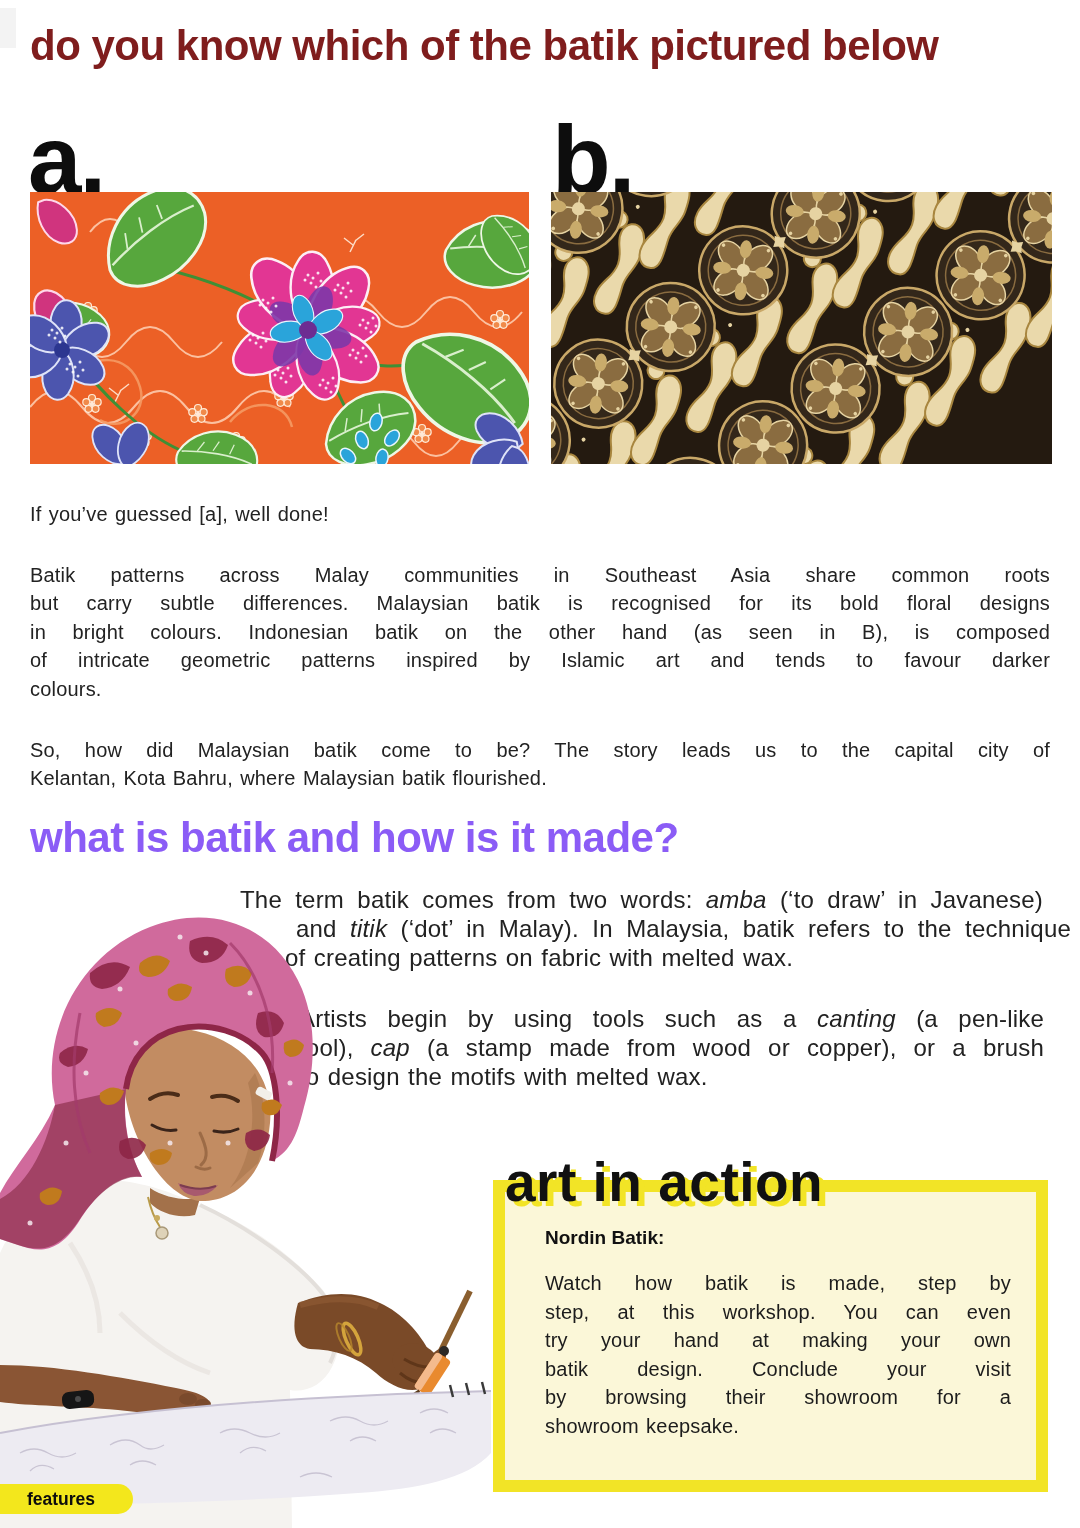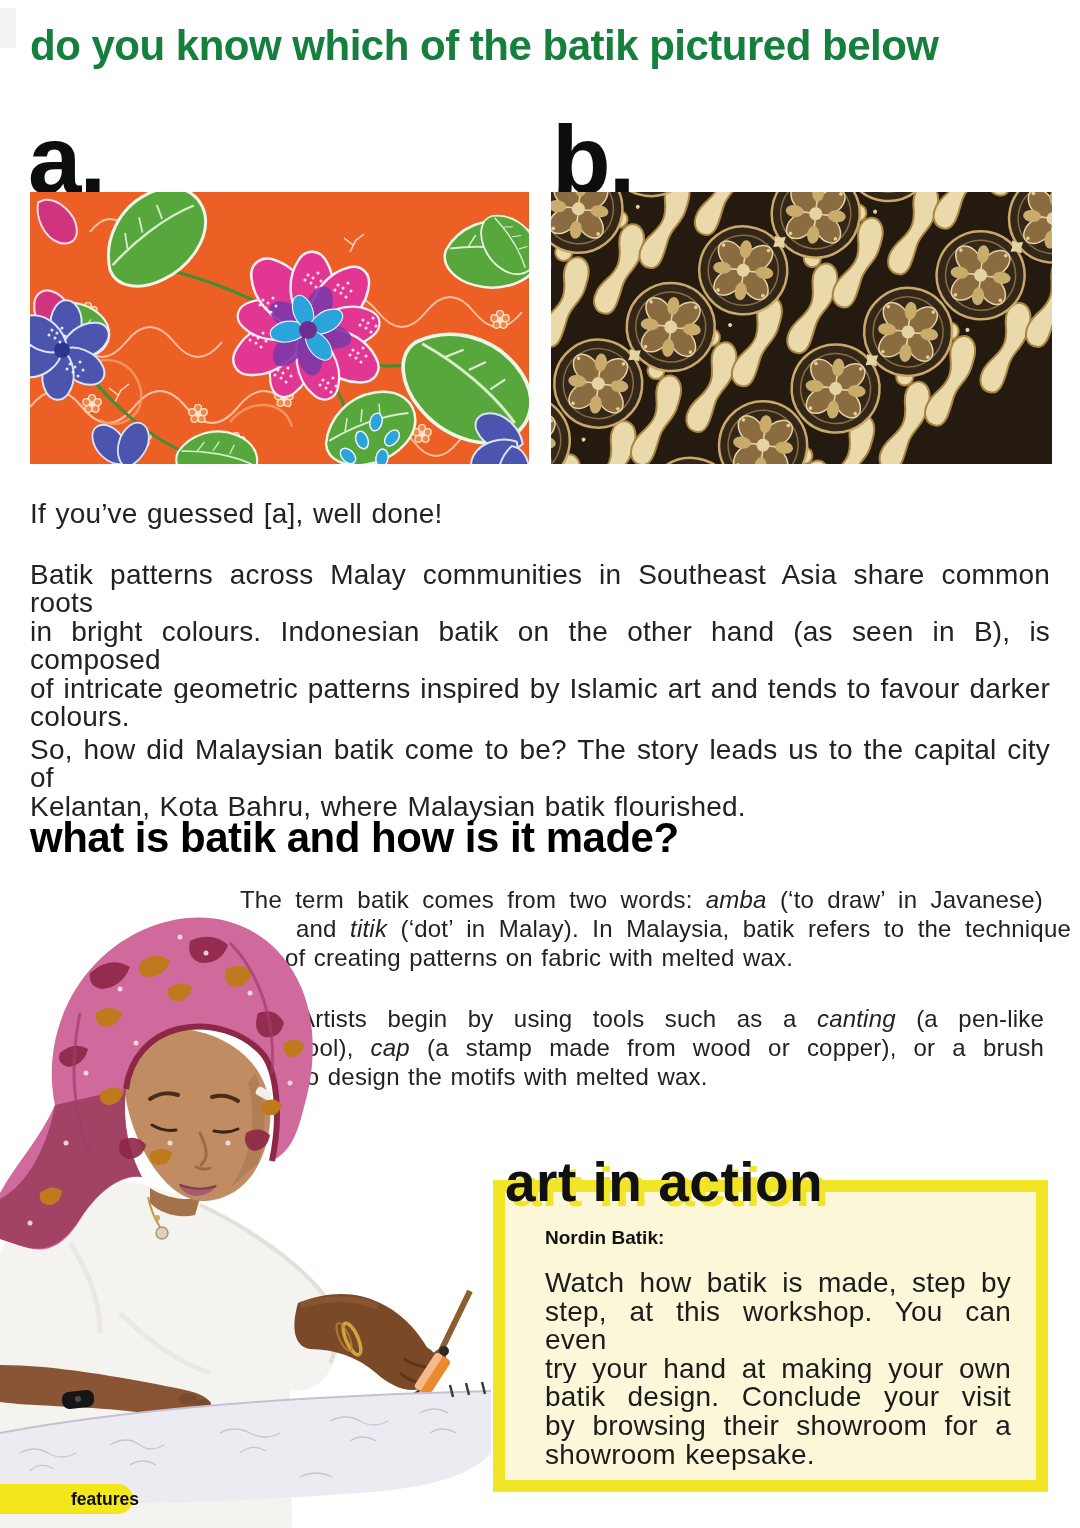--- a/index.html
+++ b/index.html
@@ -1,29 +1,29 @@
 <!DOCTYPE html>
 <html><head>
 <meta charset="utf-8">
 <style>
   html,body{margin:0;padding:0;background:#ffffff;}
   .page{position:relative;width:1080px;height:1528px;background:#ffffff;overflow:hidden;
         font-family:"Liberation Sans",sans-serif;color:#1f1f1f;}
   .corner-artifact{position:absolute;left:0;top:8px;width:16px;height:40px;background:#f3f3f3;}
   .h1{position:absolute;left:30px;font-size:42px;font-weight:800;letter-spacing:-0.5px;
-      color:#15803d;white-space:nowrap;}
+      color:#7f1d1d;white-space:nowrap;}
   .h1.l1{top:22px;} .h1.l2{top:76px;}
   .h2{position:absolute;left:30px;top:814px;font-size:42px;font-weight:800;letter-spacing:-0.5px;
-      color:#000000;white-space:nowrap;}
+      color:#8b5cf6;white-space:nowrap;}
   .lab{position:absolute;font-size:96px;font-weight:800;color:#0d0d0d;line-height:1;letter-spacing:-2px;}
   .lab-a{left:28px;top:112px;} .lab-b{left:552px;top:112px;}
   .img{position:absolute;top:192px;height:272px;overflow:hidden;}
   .img-a{left:30px;width:499px;} .img-b{left:551px;width:501px;}
   .img svg{display:block;width:100%;height:100%;}
-  .bl{font-size:28px;line-height:28.4px;letter-spacing:0.2px;word-spacing:1.5px;color:#222;}
+  .bl{font-size:20px;line-height:28.4px;letter-spacing:0.2px;word-spacing:1.5px;color:#222;}
   .nw{white-space:nowrap;}
   .jl{text-align:justify;text-align-last:justify;overflow:hidden;}
   .guess{position:absolute;left:30px;top:500px;}
   .para{position:absolute;left:30px;width:1020px;}
   .para1{top:561px;} .para2{top:736px;}
   .wline{position:absolute;font-size:24px;line-height:29px;letter-spacing:0.2px;word-spacing:1.5px;color:#222;}
   .it{font-style:italic;}
   .w1{left:240px;top:885px;width:803px;}
   .w2{left:268px;top:914px;width:775px;margin-left:28px;}
   .w3{left:285px;top:943px;white-space:nowrap;}
@@ -34,21 +34,21 @@
   .photo svg{display:block;width:100%;height:100%;}
   .aia-box{position:absolute;left:493px;top:1180px;width:555px;height:312px;box-sizing:border-box;
            background:#fbf7d8;border:12px solid #f2e426;}
   .aia-title{position:absolute;left:505px;top:1150px;font-size:55px;font-weight:700;
              color:#111;text-shadow:6px 5px 0 #f2e426;letter-spacing:0.5px;white-space:nowrap;}
   .aia-sub{position:absolute;left:545px;top:1227px;font-size:19px;font-weight:800;color:#111;white-space:nowrap;}
   .aia-body{position:absolute;left:545px;top:1269px;width:466px;}
   .aia-body .bl{line-height:28.6px;color:#1c1c1c;}
   .feat{position:absolute;left:0;top:1484px;width:133px;height:30px;background:#f3e71c;
         border-radius:0 16px 16px 0;}
-  .feat span{position:absolute;left:27px;top:0;line-height:30px;font-size:17.5px;font-weight:800;color:#0d0d0d;margin-left:44px;}
+  .feat span{position:absolute;left:27px;top:0;line-height:30px;font-size:17.5px;font-weight:800;color:#0d0d0d;}
 </style>
 </head>
 <body>
 
 <div class="page">
 
   <div class="corner-artifact"></div>
 
   <div class="h1 l1">do you know which of the batik pictured below</div>
 
@@ -347,20 +347,21 @@
             <circle cx="380" cy="240" r="2"></circle>
         </g>
       </g>
     </svg>
   </div>
 
   <div class="bl nw guess">If you’ve guessed [a], well done!</div>
 
   <div class="para para1">
     <div class="bl jl">Batik patterns across Malay communities in Southeast Asia share common roots</div>
+    <div class="bl jl">but carry subtle differences. Malaysian batik is recognised for its bold floral designs</div>
     <div class="bl jl">in bright colours. Indonesian batik on the other hand (as seen in B), is composed</div>
     <div class="bl jl">of intricate geometric patterns inspired by Islamic art and tends to favour darker</div>
     <div class="bl nw">colours.</div>
   </div>
 
   <div class="para para2">
     <div class="bl jl">So, how did Malaysian batik come to be? The story leads us to the capital city of</div>
     <div class="bl nw">Kelantan, Kota Bahru, where Malaysian batik flourished.</div>
   </div>
 

